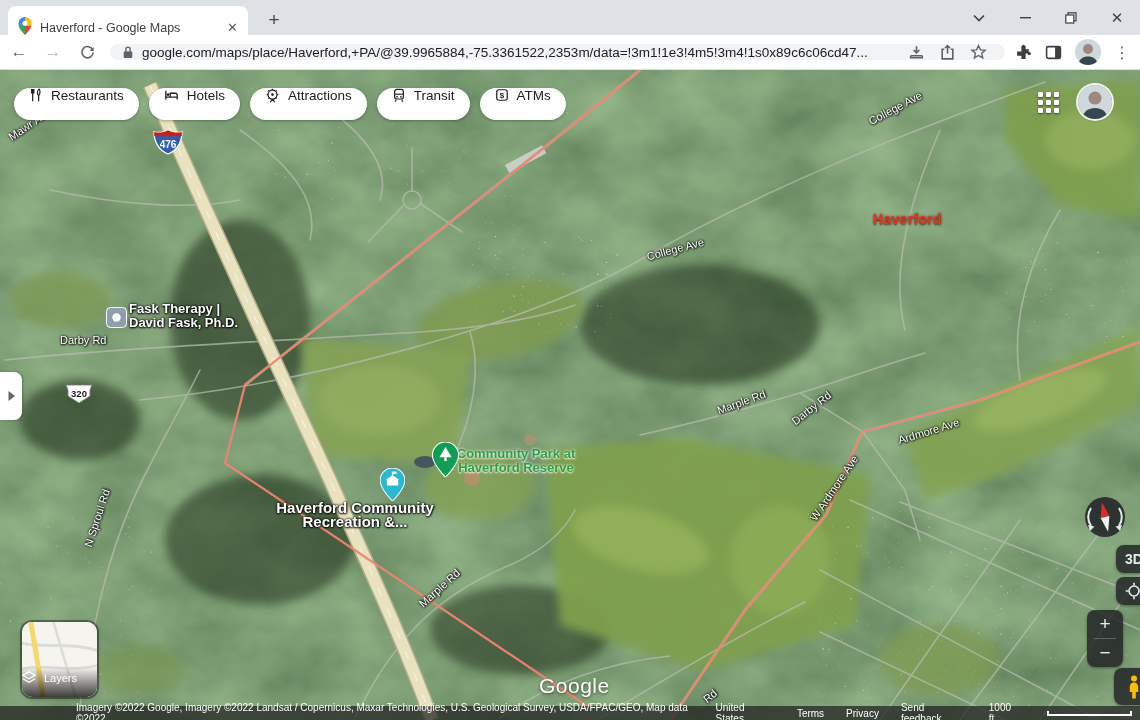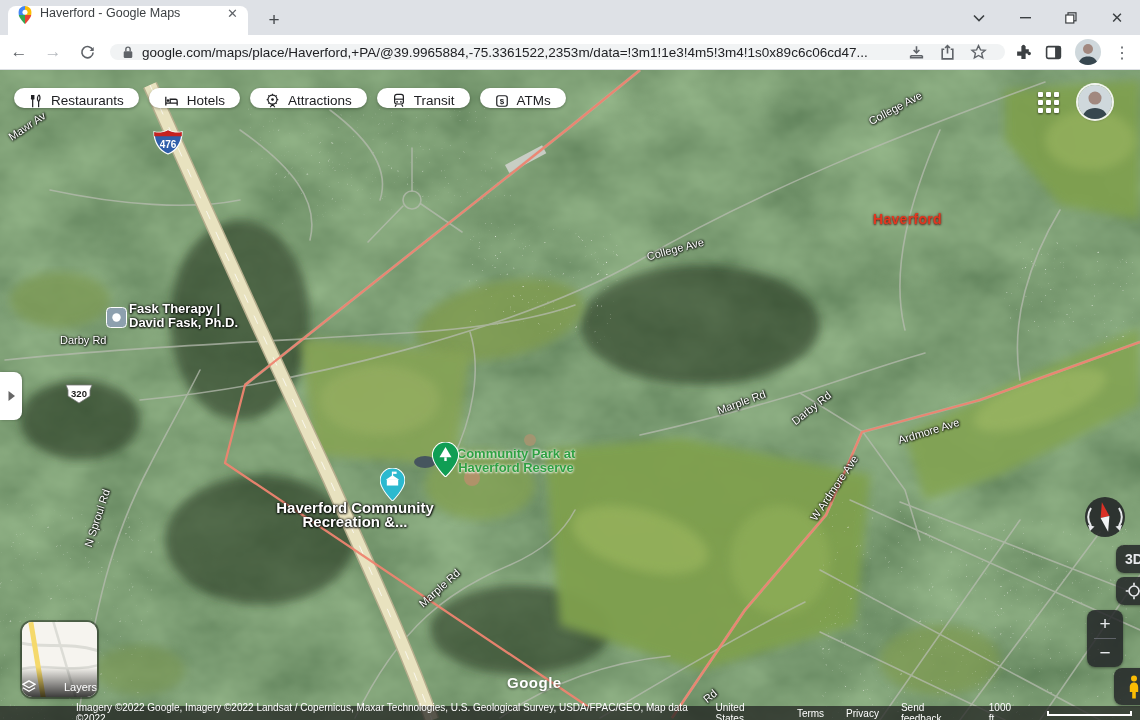--- a/index.html
+++ b/index.html
@@ -1,21 +1,21 @@
 <!DOCTYPE html>
 <html><head>
 <meta charset="utf-8">
 <style>
   * { margin:0; padding:0; box-sizing:border-box; }
   html,body { width:1140px; height:720px; overflow:hidden; font-family:"Liberation Sans",sans-serif; }
 
   
   .tabbar { position:absolute; left:0; top:0; width:1140px; height:35px; background:#dee1e6; }
   .tab { position:absolute; left:8px; top:6px; width:240px; height:29px; background:#fff;
-         border-radius:8px 8px 0 0; display:flex; align-items:flex-start; padding:0 10px; gap:8px; }
+         border-radius:8px 8px 0 0; display:flex; align-items:flex-end; padding:0 10px; gap:8px; }
   .tab-title { font-size:12.5px; color:#3c4043; flex:1; white-space:nowrap; overflow:hidden; }
   .tab-close { color:#5f6368; font-size:13px; cursor:pointer; }
   .newtab { position:absolute; left:260px; top:6px; width:28px; height:28px; display:flex;
             align-items:center; justify-content:center; color:#45494d; font-size:19px; border-radius:50%; }
   .wincontrols { position:absolute; right:0; top:0; height:35px; display:flex; align-items:center; }
   .winbtn { width:46px; height:35px; display:flex; align-items:center; justify-content:center; color:#3c4043; }
   .toolbar { position:absolute; left:0; top:35px; width:1140px; height:35px; background:#fff;
              display:flex; align-items:center; border-bottom:1px solid #dcdfe3; }
   .navbtn { width:30px; height:30px; margin-left:4px; display:flex; align-items:center; justify-content:center;
             color:#5f6368; font-size:17px; border-radius:50%; }
@@ -44,29 +44,29 @@
   .lbl-sproul      { left:37px;  top:442px; width:120px; text-align:center; transform:rotate(-72deg); }
   .lbl-park        { left:436px; top:377px; width:160px; text-align:center; font-size:13px; line-height:14px;
                      color:#2fa042; text-shadow:0 0 3px rgba(255,255,255,.95),0 1px 2px rgba(255,255,255,.85); }
   .lbl-rec         { left:275px; top:431px; width:160px; text-align:center; font-size:15px; line-height:14px; }
   .lbl-marple1     { left:716px; top:326px; transform:rotate(-20deg); }
   .lbl-darby2      { left:788px; top:332px; transform:rotate(-38deg); }
   .lbl-ardmore     { left:897px; top:355px; transform:rotate(-17deg); }
   .lbl-wardmore    { left:778px; top:412px; width:112px; text-align:center; transform:rotate(-56deg); }
   .lbl-marple2     { left:414px; top:512px; transform:rotate(-42deg); }
   .lbl-rdpart      { left:703px; top:620px; transform:rotate(-40deg); }
-  .google-logo     { position:absolute; left:507px; top:604px; color:#fff; font-size:15px; font-weight:bold;
+  .google-logo     { position:absolute; left:539px; top:604px; color:#fff; font-size:21px; font-weight:normal;
                      letter-spacing:.5px; text-shadow:0 1px 3px rgba(0,0,0,.55); }
 
   .pin { position:absolute; }
   .fask-icon { position:absolute; left:106px; top:237px; }
 
   
   .chips { position:absolute; left:14px; top:18px; display:flex; gap:10px; }
-  .chip { height:20px; background:#fff; border-radius:16px; display:flex; align-items:flex-end; gap:8px;
+  .chip { height:32px; background:#fff; border-radius:16px; display:flex; align-items:flex-start; gap:8px;
           padding:0 15px; font-size:13.5px; color:#202124; box-shadow:0 1px 3px rgba(0,0,0,.3); cursor:pointer; }
   .chip svg { flex:none; }
 
   .appsgrid { position:absolute; left:1038px; top:22px; width:22px; height:22px; display:grid;
               grid-template-columns:repeat(3,5px); grid-template-rows:repeat(3,5px); gap:3px; cursor:pointer;
               filter:drop-shadow(0 1px 1px rgba(0,0,0,.6)); }
   .appsgrid i { background:#fff; border-radius:1px; }
   .avatar-map { position:absolute; left:1078px; top:15px; width:34px; height:34px; border-radius:50%;
                 overflow:hidden; box-shadow:0 0 0 2px rgba(255,255,255,.9), 0 1px 3px rgba(0,0,0,.5); cursor:pointer; }
 
@@ -88,21 +88,21 @@
           font-size:19px; cursor:pointer; }
   .zdiv { height:1px; background:#5f6368; margin:0 7px; }
   .btn-pegman { left:1085px; top:598px; width:40px; height:37px; }
 
   
   .layers { position:absolute; left:22px; top:552px; width:75px; height:75px; border-radius:10px;
             overflow:hidden; box-shadow:0 0 0 2px rgba(0,0,0,.35), 0 1px 4px rgba(0,0,0,.4);
             background:#f5f3ee; cursor:pointer; }
   .layers-overlay { position:absolute; left:0; bottom:0; width:100%; height:30px;
                     background:linear-gradient(transparent, rgba(0,0,0,.75)); display:flex;
-                    align-items:flex-end; justify-content:space-between; gap:8px; padding-bottom:4px;
+                    align-items:flex-end; justify-content:flex-start; gap:8px; padding-bottom:13px;
                     color:#fff; font-size:11px; }
 
   
   .attrib { position:absolute; left:0; top:636px; width:1140px; height:14px; background:rgba(30,30,30,.72);
             display:flex; align-items:center; font-size:10px; color:#fff; padding:0 8px 0 76px; }
   .attrib .links { margin-left:auto; display:flex; gap:22px; align-items:center; }
   .scalebar { width:86px; height:5px; border-left:2px solid #fff; border-right:2px solid #fff;
               border-bottom:2px solid #fff; margin-left:6px; }
 </style>
 </head>

